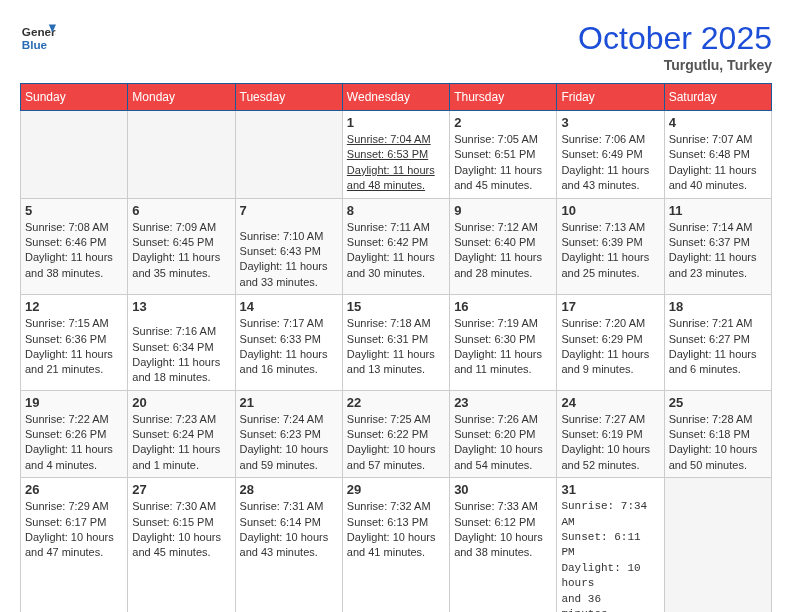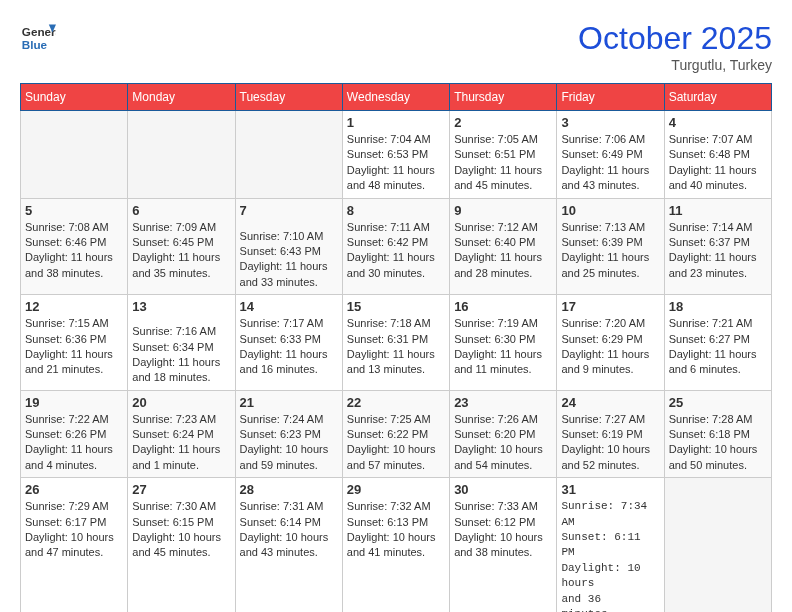--- a/index.html
+++ b/index.html
@@ -29,20 +29,21 @@
       text-align: right;
     }
     .month-title {
       font-size: 32px;
       font-weight: normal;
       color: #1d4ed8;
     }
     .location {
       font-size: 14px;
       color: #555;
+      font-weight: bold;
     }
     .calendar {
       width: 100%;
       border-collapse: collapse;
       font-size: 11px;
     }
     .calendar th {
       background: #ef4444;
       color: #fff;
       padding: 6px 4px;
@@ -108,21 +109,21 @@
         <th>Saturday</th>
       </tr>
   </thead>
   <tbody id="calendar-body">
   <tr class="week-row">
         <td class="empty"></td>
         <td class="empty"></td>
         <td class="empty"></td>
         <td>
           <div class="day-num">1</div>
-          <div class="cell-text" style="white-space: pre-line;">Sunrise: 7:04 AM
+          <div class="cell-text" style="white-space: pre-line; text-decoration: underline;">Sunrise: 7:04 AM
 Sunset: 6:53 PM
 Daylight: 11 hours
 and 48 minutes.</div>
         </td>
         <td>
           <div class="day-num">2</div>
           <div class="cell-text" style="white-space: pre-line;">Sunrise: 7:05 AM
 Sunset: 6:51 PM
 Daylight: 11 hours
 and 45 minutes.</div>

